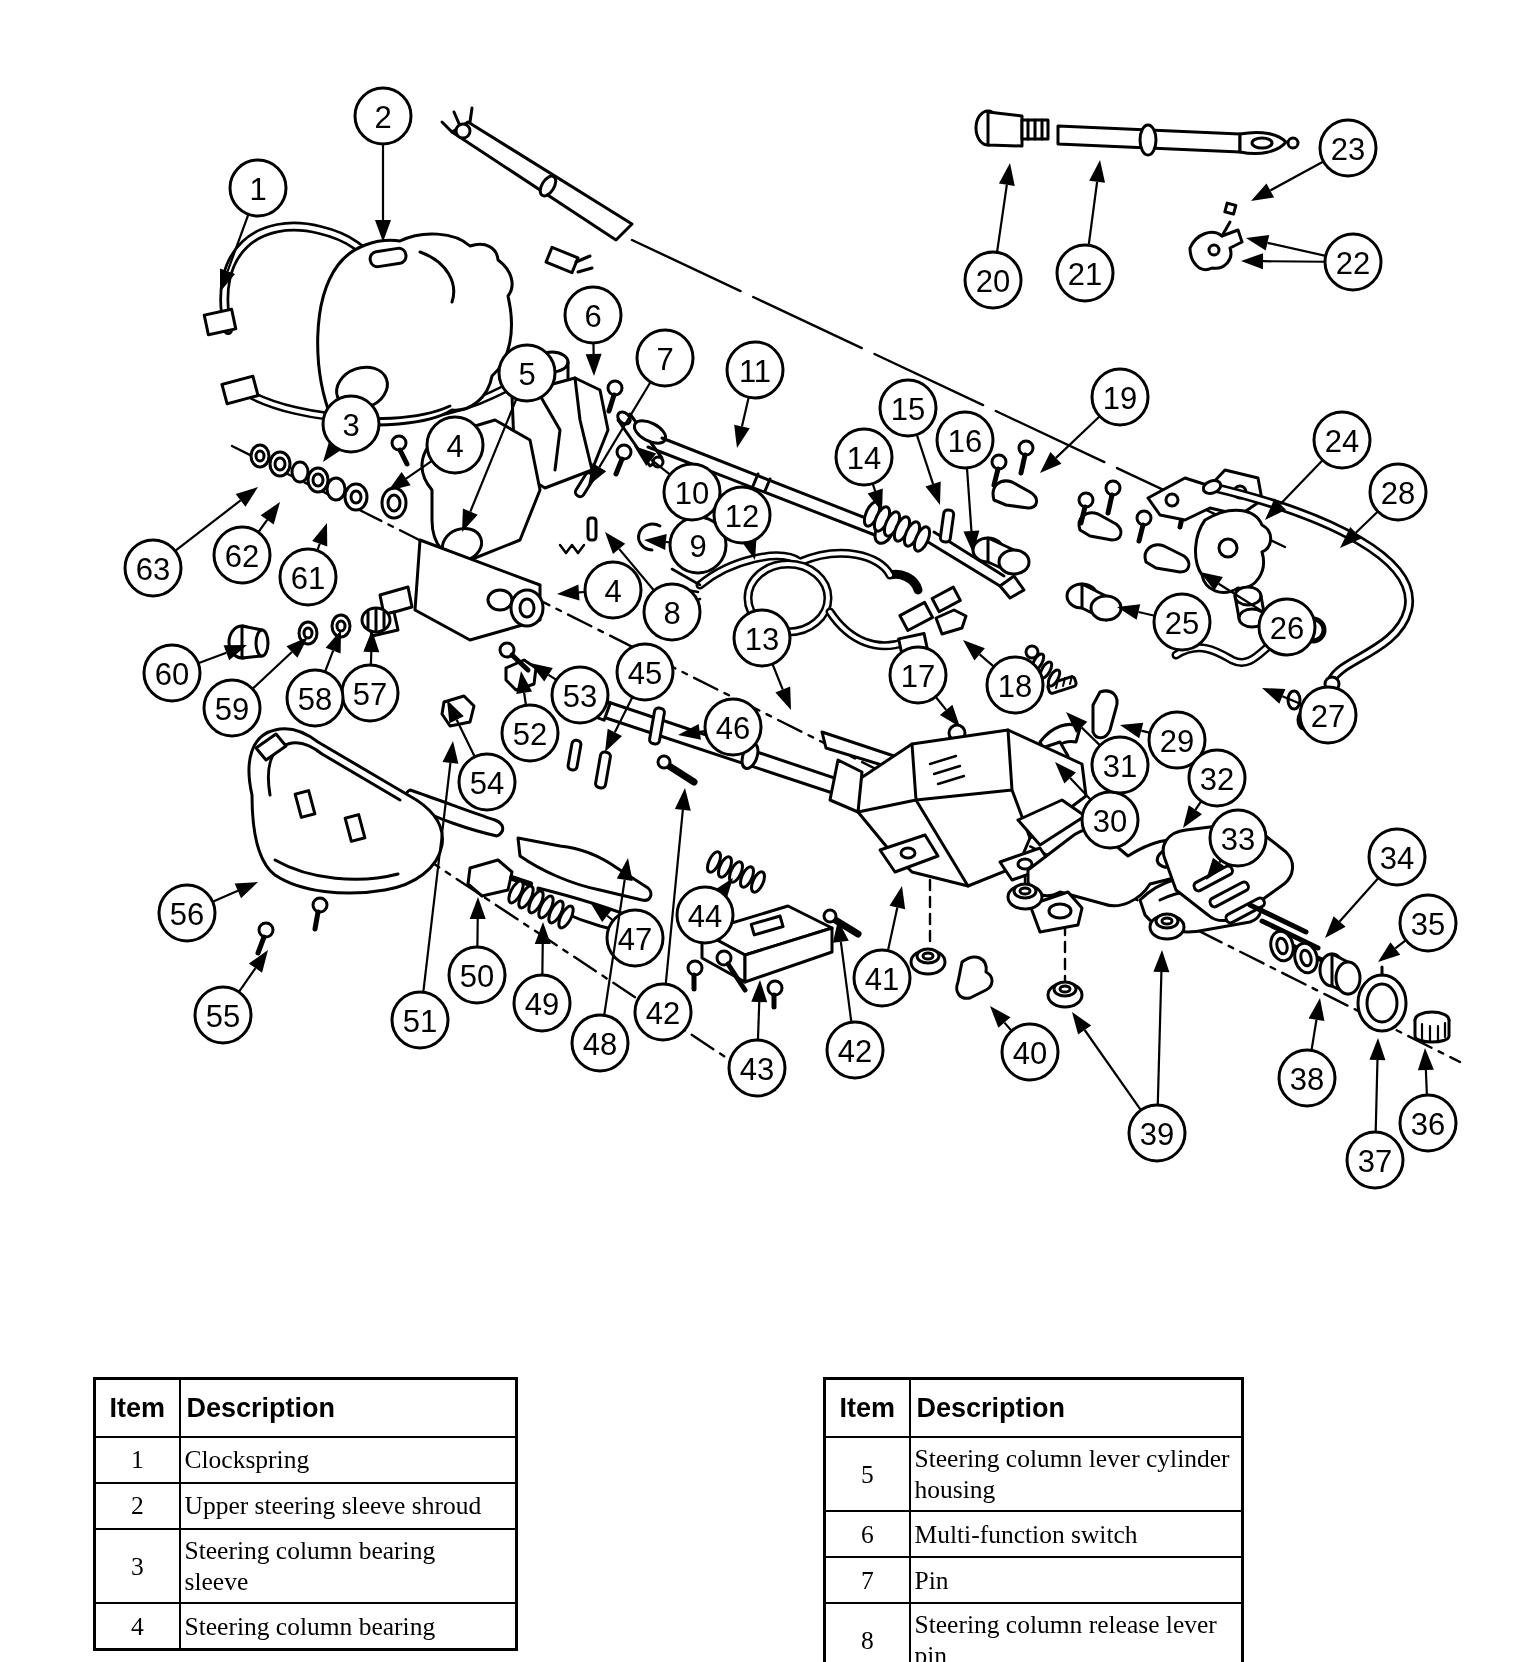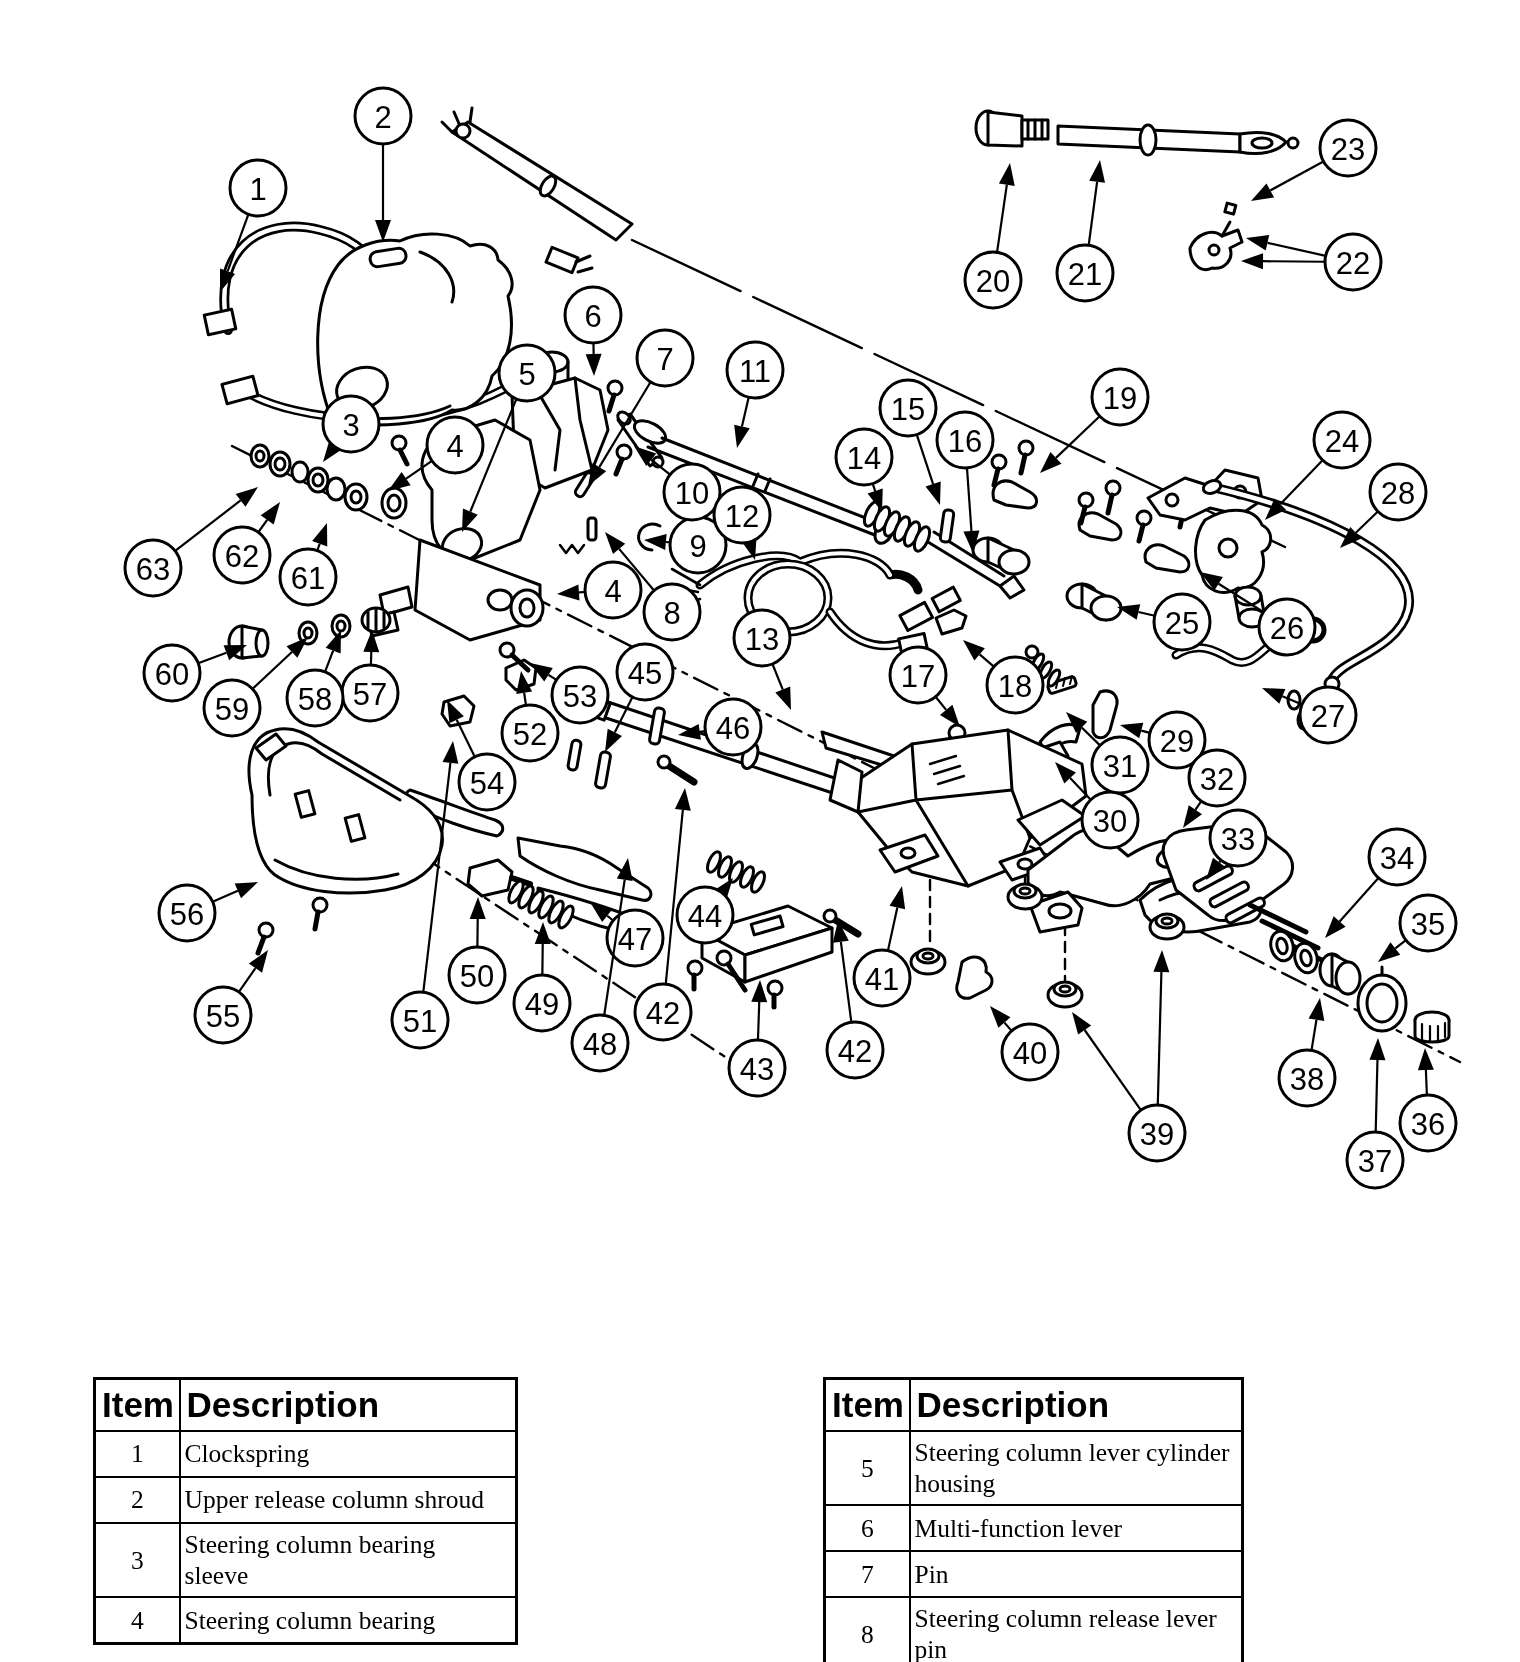--- a/index.html
+++ b/index.html
@@ -8,22 +8,22 @@
   #diagram{position:absolute;left:0;top:0;width:1520px;height:1240px;}
   .callout-circle{fill:#fff;stroke:#000;stroke-width:3;}
   .callout-num{font-family:"Liberation Sans",sans-serif;font-size:31px;fill:#000;
                text-anchor:middle;dominant-baseline:central;}
   .leader{stroke:#000;stroke-width:2.2;fill:none;}
   .ahead{fill:#000;stroke:none;}
   .tables{position:absolute;left:0;top:0;width:100%;}
   table.ptable{position:absolute;border-collapse:collapse;background:#fff;table-layout:fixed;}
   table.ptable, table.ptable th, table.ptable td{border:2.5px solid #000;}
   table.ptable{border-width:3.5px;}
-  table.ptable th{font-family:"Liberation Sans",sans-serif;font-weight:bold;font-size:35px;
-      padding:5px 6px;text-align:left;height:32px;}
+  table.ptable th{font-family:"Liberation Sans",sans-serif;font-weight:bold;font-size:27px;
+      padding:12px 6px;text-align:left;height:32px;}
   table.ptable th.item-h{text-align:center;}
   table.ptable td{font-family:"Liberation Serif",serif;font-size:25.5px;padding:5px 4px;
       vertical-align:middle;white-space:pre-line;line-height:1.22;}
   table.ptable td.item-c{text-align:center;}
   table.ptable tr.single td{height:34px;}
   #table-left{left:93px;top:1377px;width:425px;}
   #table-right{left:823px;top:1377px;width:421px;}
   #table-left col.c-item{width:85px;} #table-right col.c-item{width:85px;}
 </style>
 </head>
@@ -786,21 +786,21 @@
             <th>Description</th>
           </tr>
         </thead>
         <tbody>
           <tr class="single">
             <td class="item-c">1</td>
             <td>Clockspring</td>
           </tr>
           <tr class="single">
             <td class="item-c">2</td>
-            <td>Upper release column shroud</td>
+            <td>Upper steering sleeve shroud</td>
           </tr>
           <tr>
             <td class="item-c">3</td>
             <td>Steering column bearing
 sleeve</td>
           </tr>
           <tr class="single">
             <td class="item-c">4</td>
             <td>Steering column bearing</td>
           </tr>
@@ -818,21 +818,21 @@
           </tr>
         </thead>
         <tbody>
           <tr>
             <td class="item-c">5</td>
             <td>Steering column lever cylinder
 housing</td>
           </tr>
           <tr class="single">
             <td class="item-c">6</td>
-            <td>Multi-function lever</td>
+            <td>Multi-function switch</td>
           </tr>
           <tr class="single">
             <td class="item-c">7</td>
             <td>Pin</td>
           </tr>
           <tr>
             <td class="item-c">8</td>
             <td>Steering column release lever
 pin</td>
           </tr>

